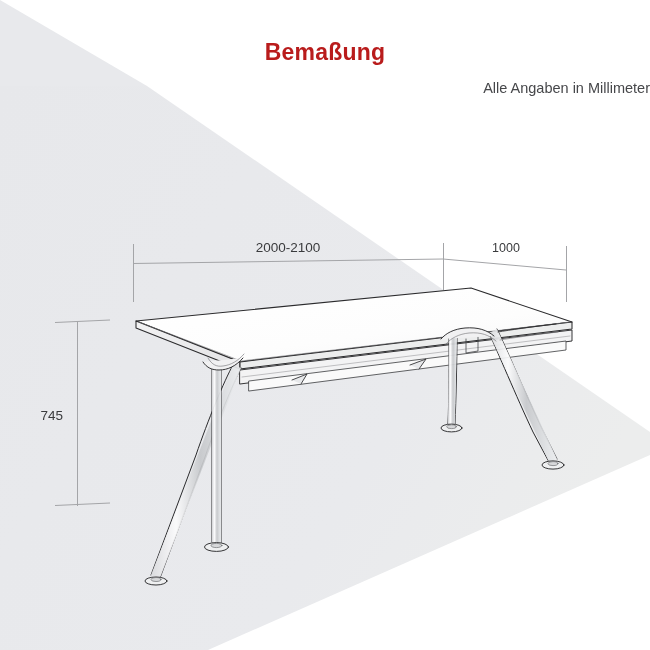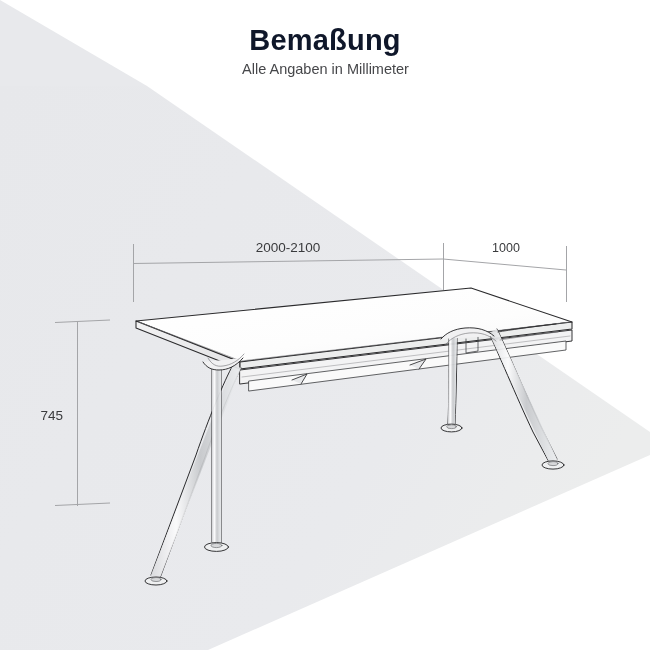--- a/index.html
+++ b/index.html
@@ -31,34 +31,35 @@
   .title-block {
     position: absolute;
     left: 0;
     top: 26px;
     width: 650px;
     text-align: center;
     pointer-events: none;
   }
   .doc-title {
     font-family: "Liberation Sans", sans-serif;
-    font-size: 29px;
+    font-size: 23px;
     font-weight: bold;
-    color: #0f172a;
+    color: #b91c1c;
     letter-spacing: 0.2px;
     line-height: 28px;
-    margin: 0;
+    margin: 12px;
   }
   .doc-subtitle {
     font-family: "Liberation Sans", sans-serif;
     font-size: 14.5px;
     font-weight: normal;
     color: #46474a;
     line-height: 20px;
     margin: 5px 0 0 1px;
+    text-align: right;
   }
   .dimtext {
     font-family: "Liberation Sans", sans-serif;
     fill: #3a3b3d;
     font-size: 13.5px;
   }
   .dimtext.small {
     font-size: 12.5px;
   }
 </style>

